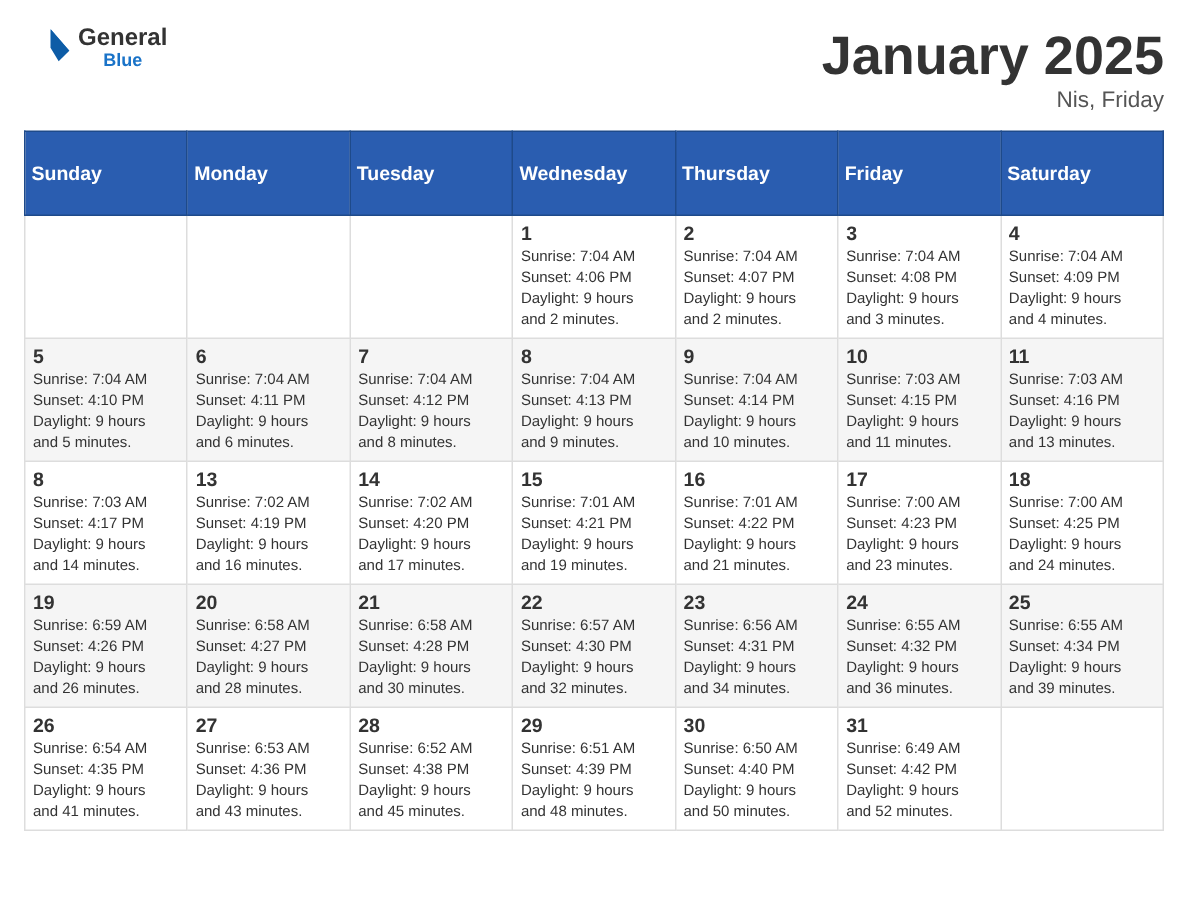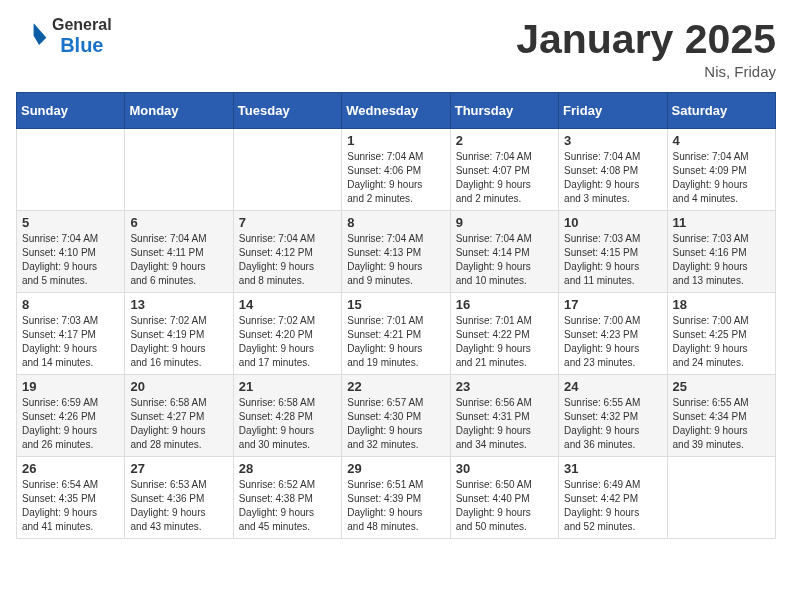--- a/index.html
+++ b/index.html
@@ -26,51 +26,51 @@
       display: flex;
       flex-direction: column;
       line-height: 1.1;
     }
     .logo-general {
       font-size: 16px;
       font-weight: bold;
       color: #333;
     }
     .logo-blue {
-      font-size: 20px;
+      font-size: 12px;
       font-weight: bold;
       color: #1a73c8;
     }
     .logo-icon {
       width: 32px;
       height: 32px;
     }
     .title-block {
       text-align: right;
     }
     .month-title {
-      font-size: 41px;
+      font-size: 36px;
       font-weight: bold;
       color: #333;
     }
     .location {
       font-size: 15px;
       color: #555;
     }
     .calendar {
       width: 100%;
       border-collapse: collapse;
       border: 1px solid #ccc;
     }
     .calendar th {
       background-color: #2a5db0;
       color: #fff;
       font-size: 13px;
       font-weight: bold;
-      padding: 10px 4px;
+      padding: 20px 4px;
       text-align: left;
       border: 1px solid #1e4a8a;
     }
     .calendar td {
       vertical-align: top;
       padding: 4px 5px;
       border: 1px solid #ddd;
       width: calc(100% / 7);
       min-height: 80px;
       font-size: 10.5px;

